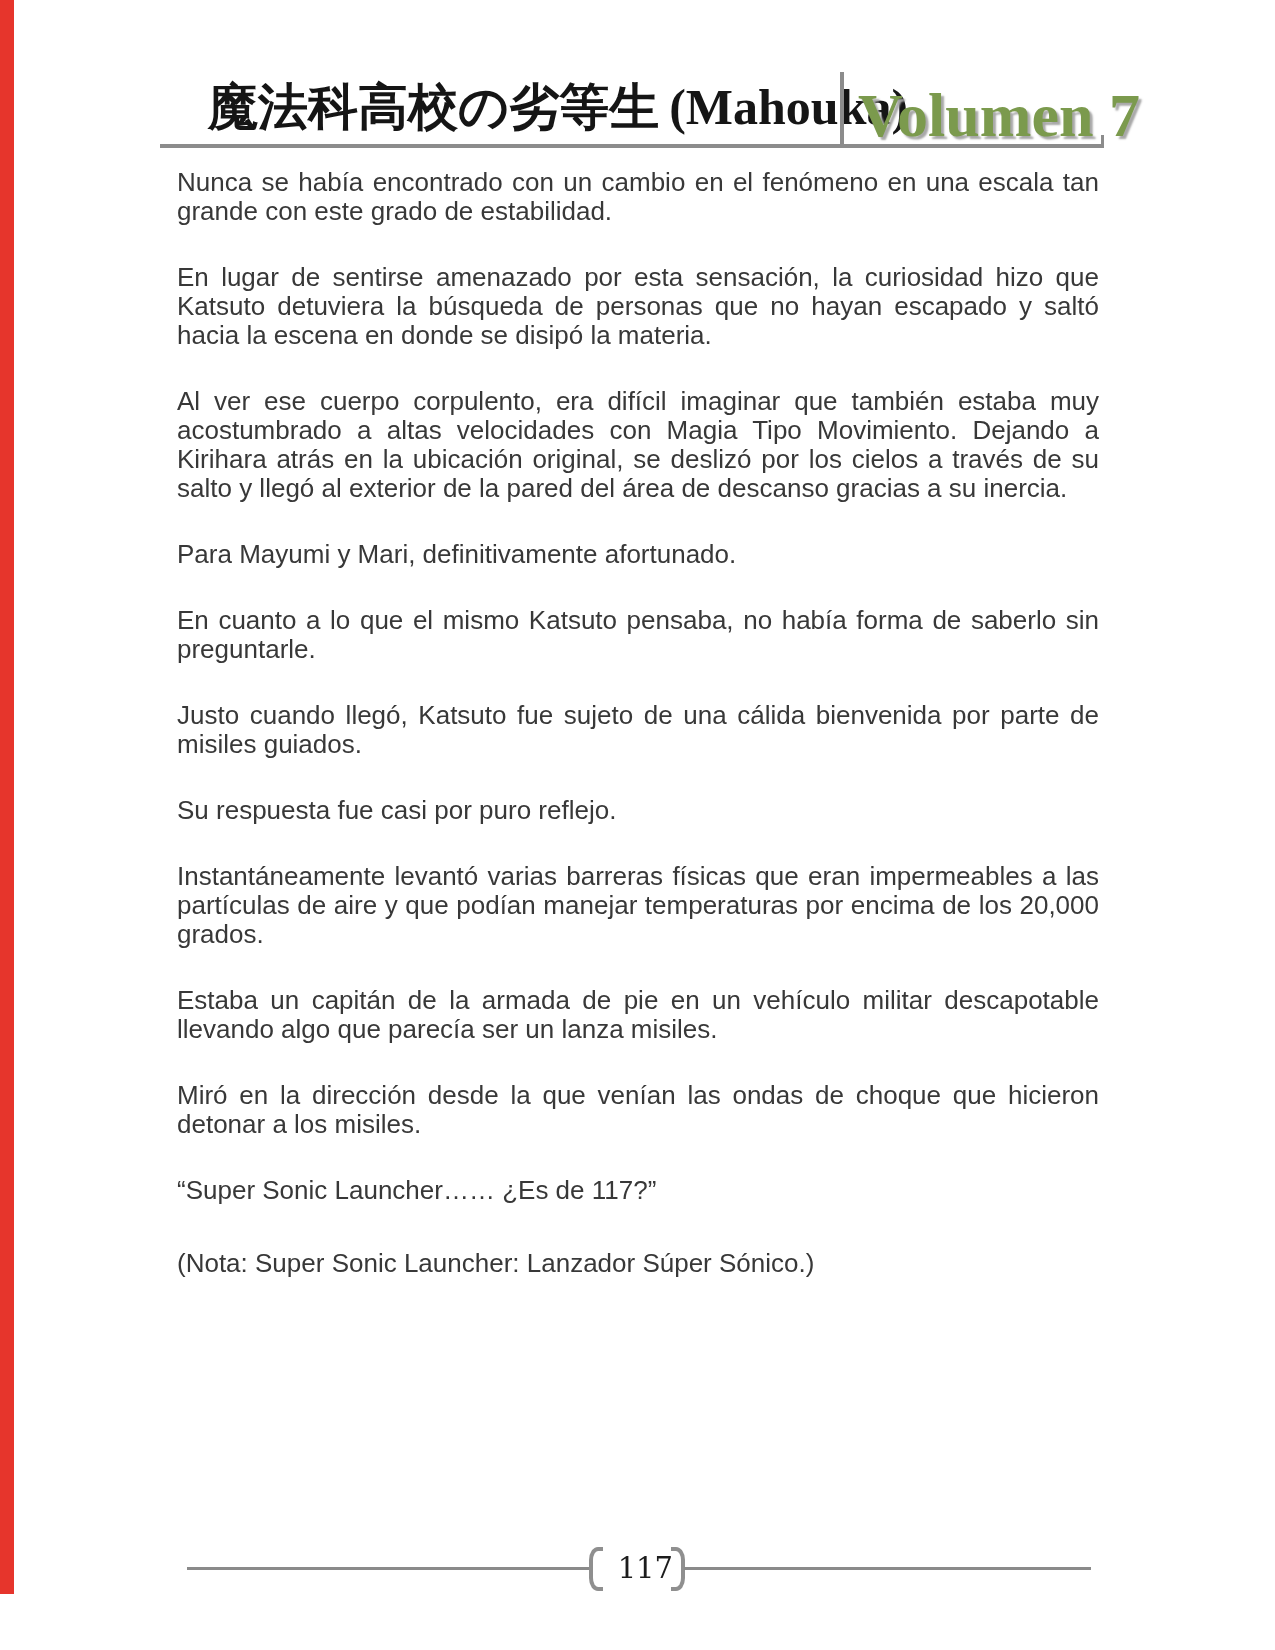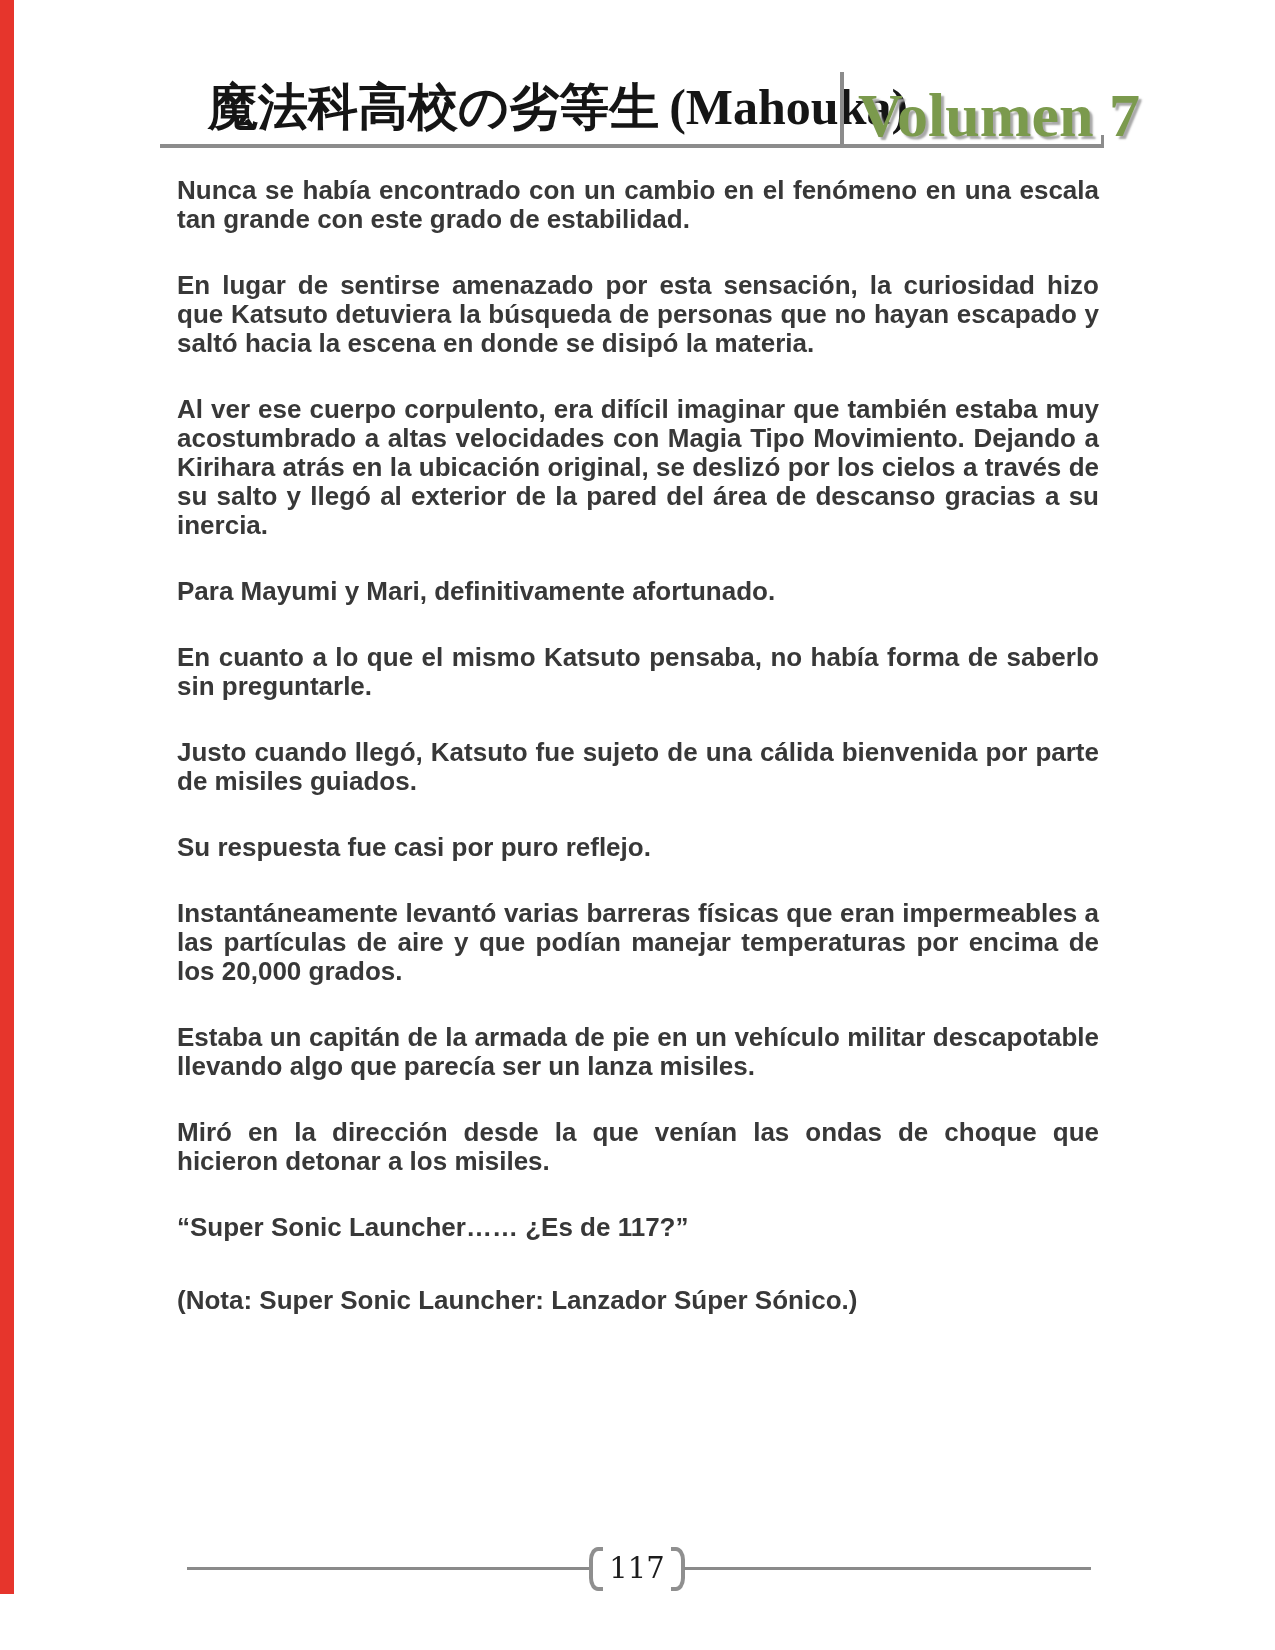--- a/index.html
+++ b/index.html
@@ -59,22 +59,21 @@
     position: absolute;
     right: 0; top: -9px;
     width: 3px; height: 9px;
     background: var(--rule-gray, #8c8c8c);
   }
   
   .body-text {
     position: absolute;
     left: 177px; top: 148px;
     width: 922px;
-    padding-top: 28px;
-    font-weight: bold;
+    padding-top: 20px;
   }
   .body-text p {
     margin: 0 0 37px 0;
     font-size: 26px;
     line-height: 29px;
     text-align: justify;
     color: var(--text-dark, #383838);
   }
   .body-text p:last-child { margin-bottom: 0; margin-top: 44px; }
   
@@ -91,21 +90,21 @@
     width: 14px; height: 44px;
     box-sizing: border-box;
     border: 4px solid #8f8f8f;
   }
   .bracket-left  { left: 589px; border-right: none; border-radius: 9px 0 0 9px / 13px 0 0 13px; }
   .bracket-right { left: 671px; border-left:  none; border-radius: 0 9px 9px 0 / 0 13px 13px 0; }
   .page-number {
     position: absolute;
     left: 601px; top: 1554px;
     width: 72px;
-    text-align: center;
+    text-align: right;
     font-family: "DejaVu Serif", "Liberation Serif", serif;
     font-size: 29px;
     line-height: 29px;
     color: #1c1c1c;
   }
 </style>
 </head>
 <body>
 
 <div class="page">

